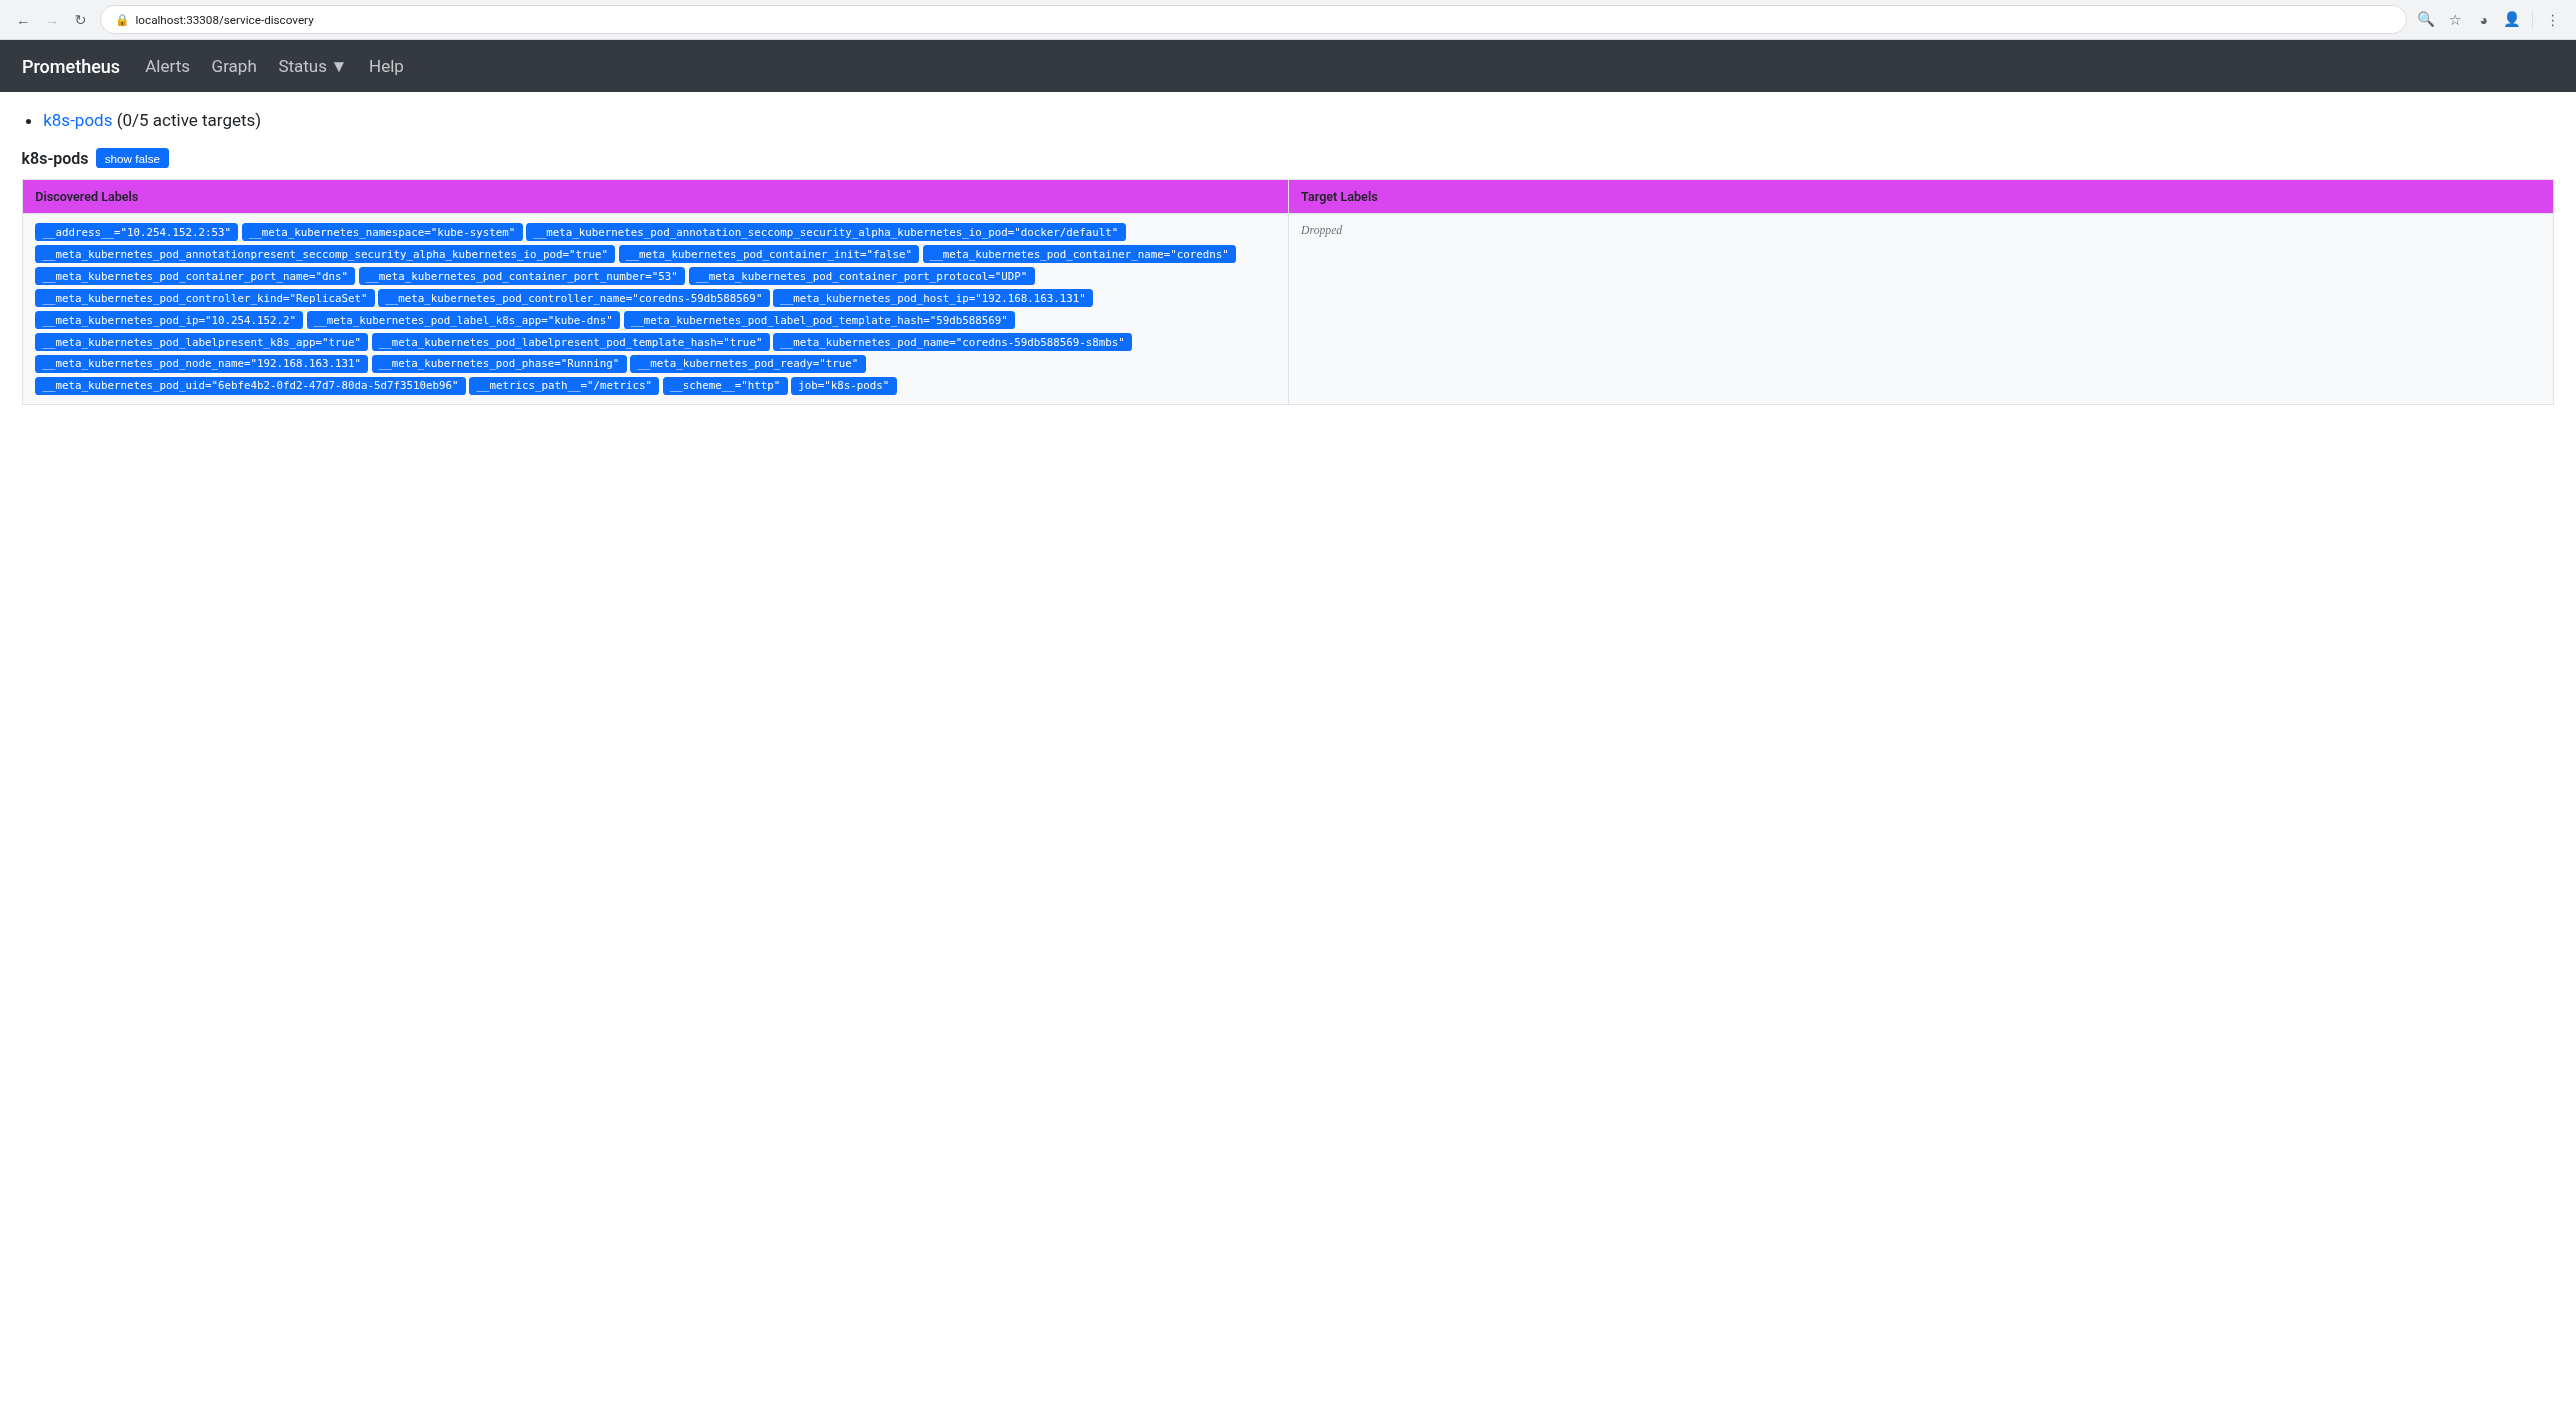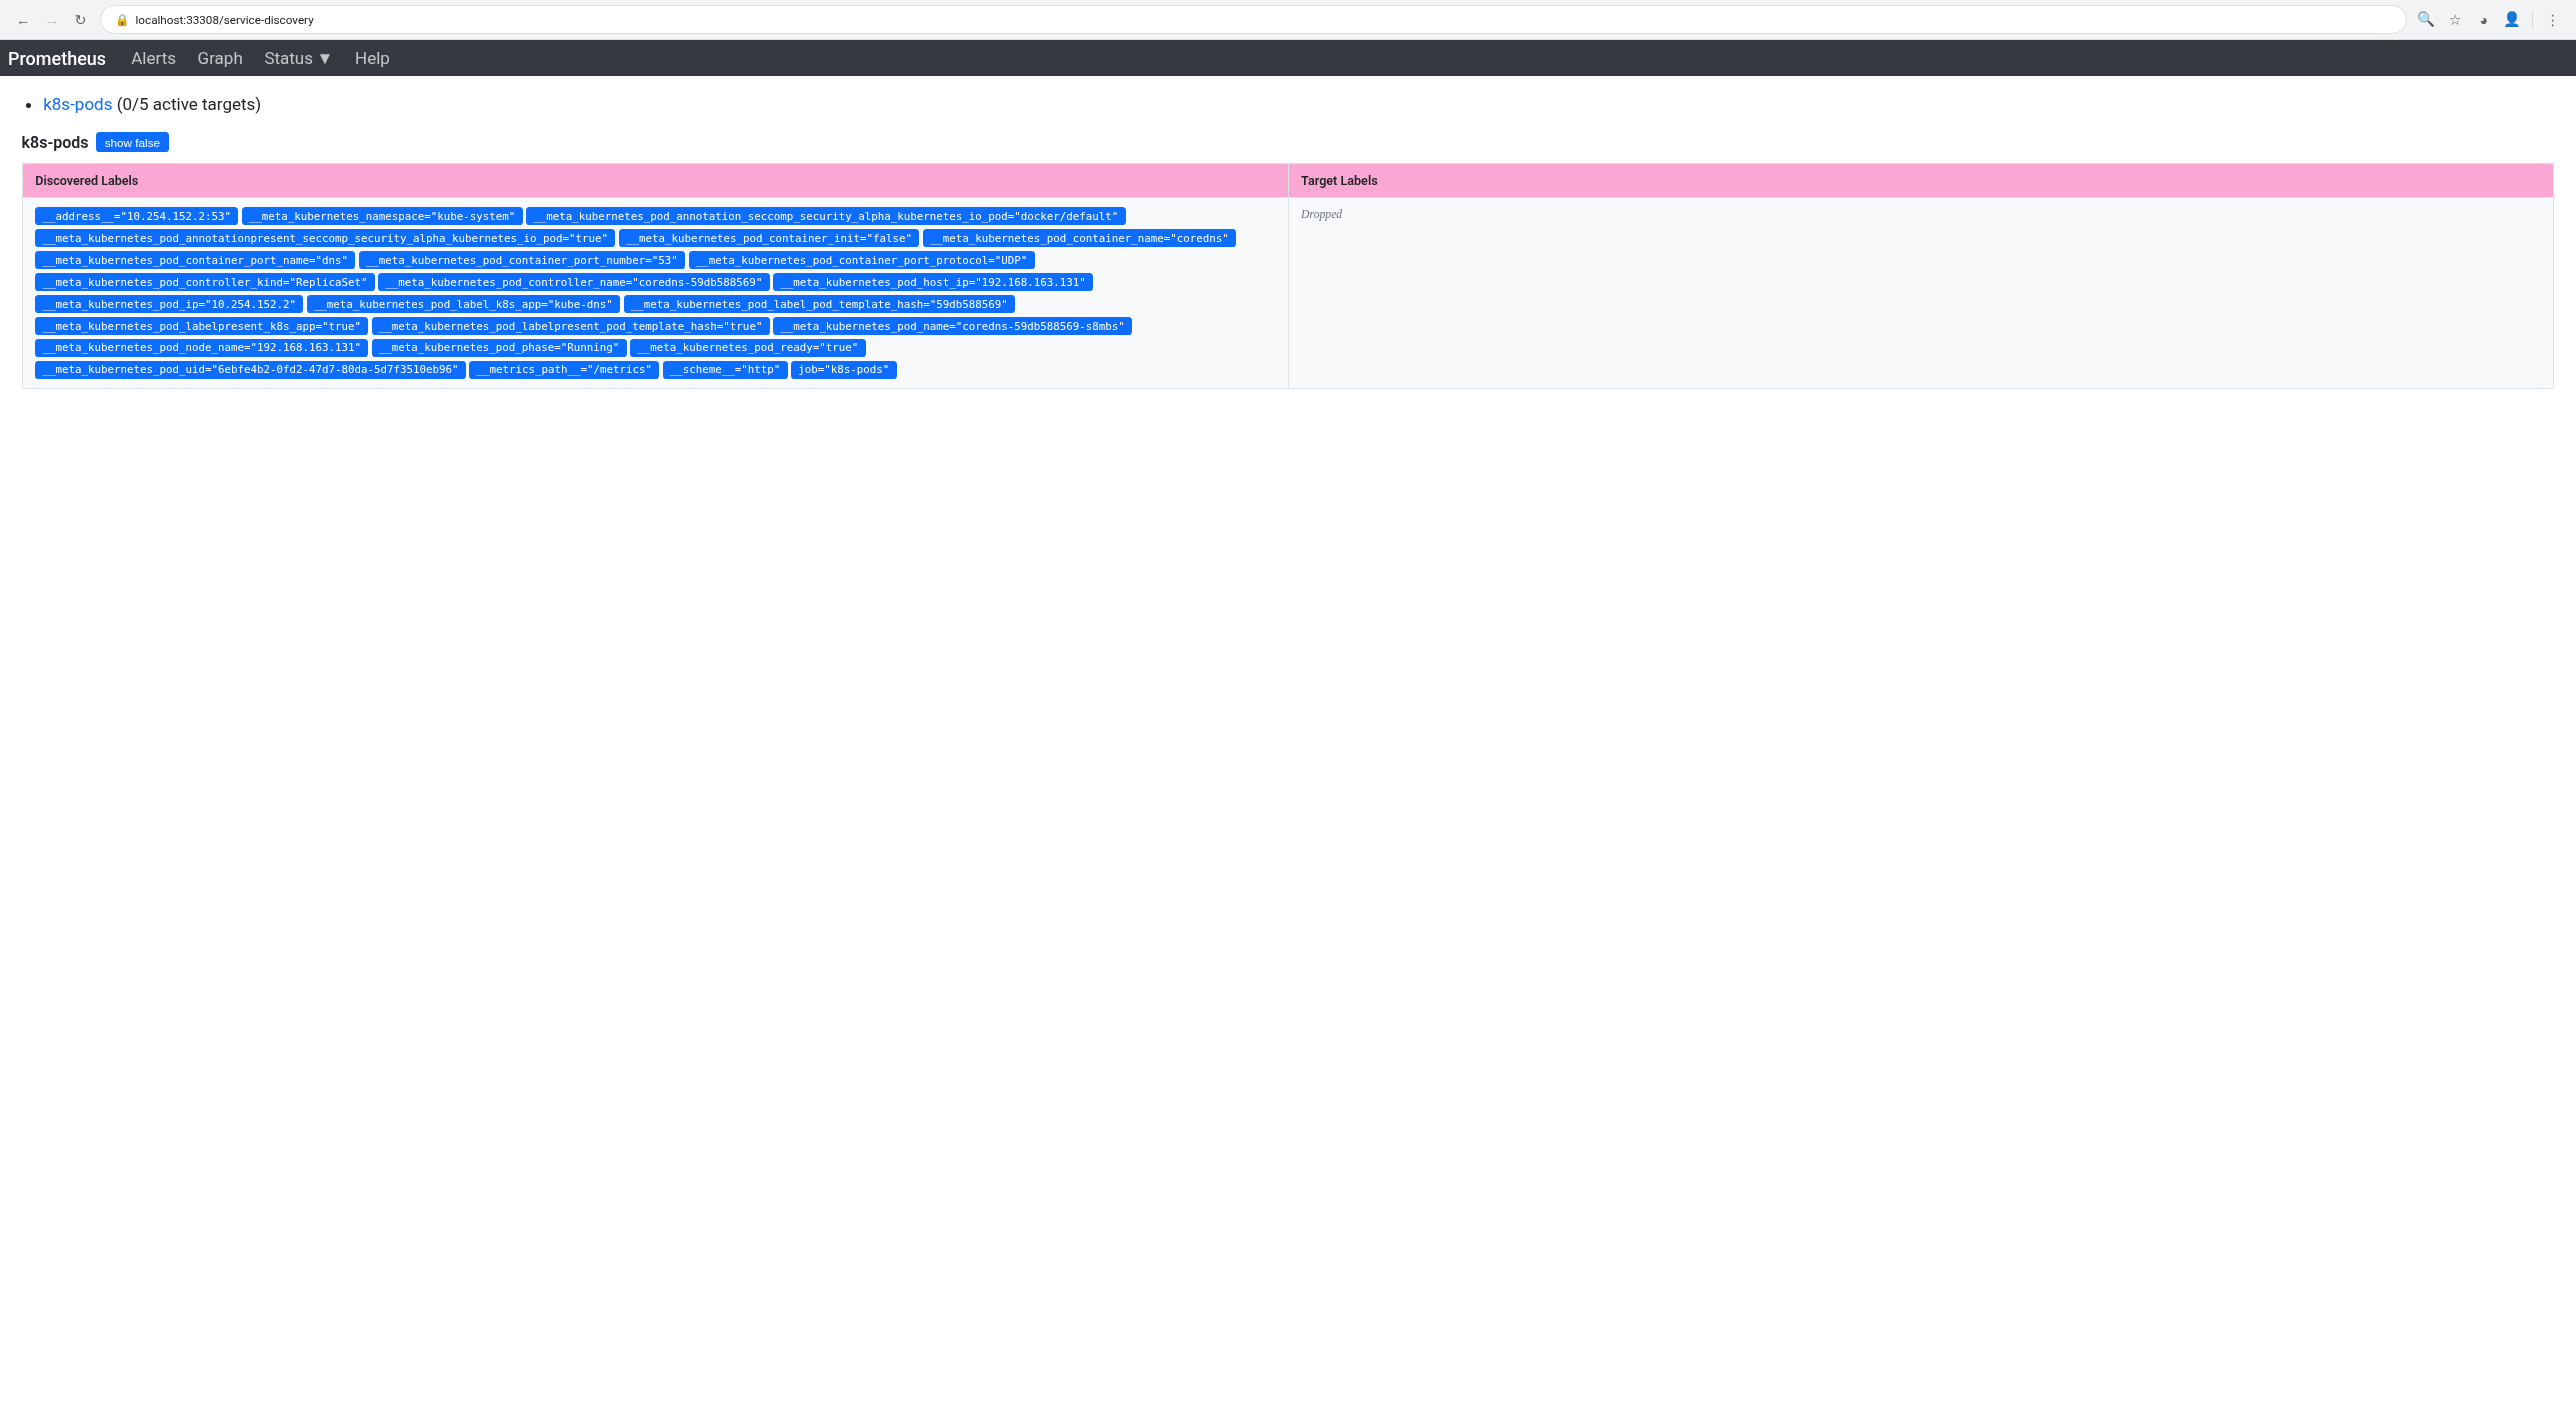--- a/index.html
+++ b/index.html
@@ -42,24 +42,24 @@
       width: 25px; height: 25px; border-radius: 50%;
       border: none; background: transparent; cursor: pointer;
       display: flex; align-items: center; justify-content: center;
       color: #5f6368; font-size: 14.4px;
     }
     .sep { width: 0.9px; height: 18px; background: #dadce0; margin: 0 3.6px; }
 
     
     .prom-nav {
       background: #343a40;
-      padding: 0 8px;
-      display: flex;
-      align-items: center;
-      height: 36px;
+      padding: 0 22px;
+      display: flex;
+      align-items: center;
+      height: 52px;
       gap: 0;
     }
     .prom-brand {
       color: #fff;
       font-size: 18px;
       font-weight: 500;
       margin-right: 14.4px;
       text-decoration: none;
     }
     .prom-nav-link {
@@ -121,21 +121,21 @@
     }
 
     
     .discovery-table {
       width: 100%;
       border-collapse: collapse;
       border: 0.9px solid #dee2e6;
       font-size: 11.7px;
     }
     .discovery-table th {
-      background: #f9a8d4;
+      background: #d946ef;
       border: 0.9px solid #dee2e6;
       padding: 9px 12.6px;
       text-align: left;
       font-weight: 600;
       color: #212529;
       font-size: 12.6px;
       width: 50%;
     }
     .discovery-table td {
       border: 0.9px solid #dee2e6;

